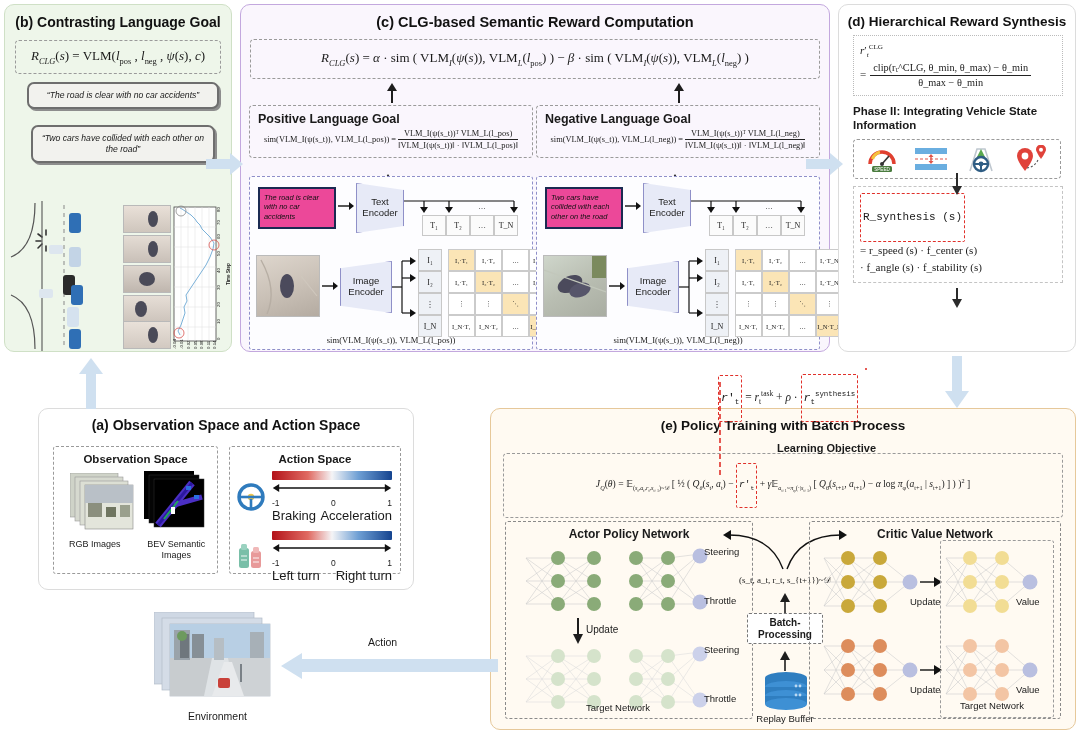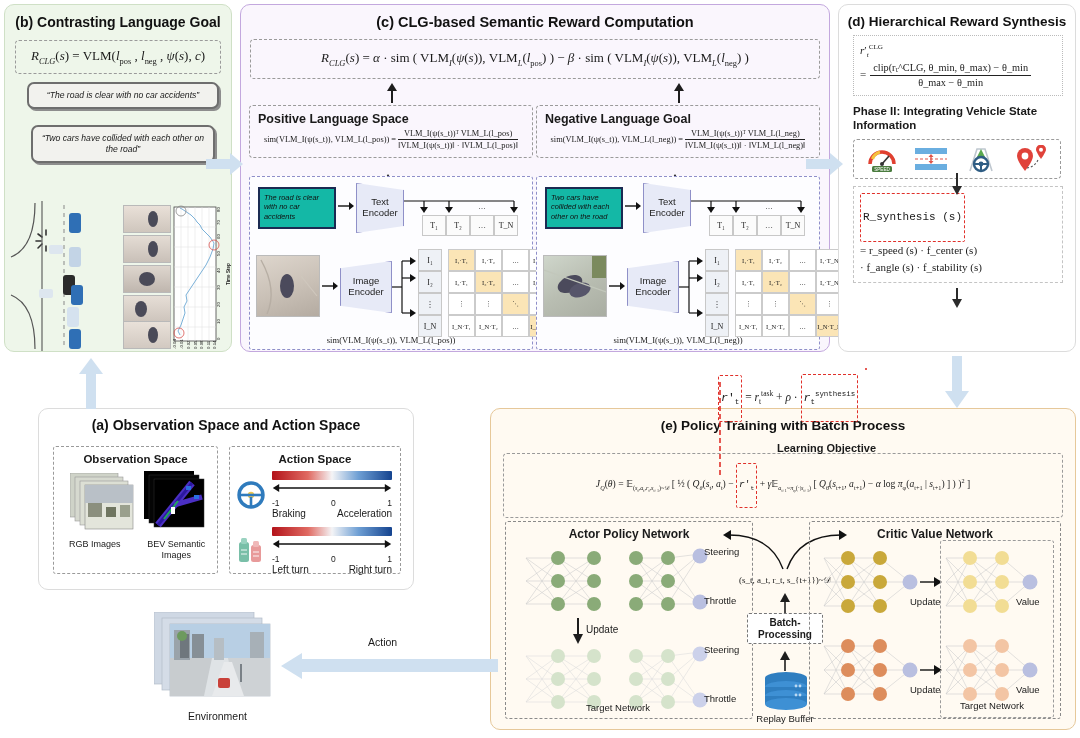--- a/index.html
+++ b/index.html
@@ -63,21 +63,21 @@
   }
   .lg-col { position:absolute; top:100px; width:284px; }
   #lg-pos { left:8px; }
   #lg-neg { left:295px; }
   .lg-head { padding:6px 8px 7px 8px; }
   .lg-head .sub-title { display:block; margin-bottom:3px; }
   .lg-eq { font-family:"Liberation Serif", serif; font-size:8.4px; text-align:center; }
   .lg-body { margin-top:18px; height:174px; border:1px dashed #8f8fc9; border-radius:3px; position:relative; background:#fdfdff; }
   .txtbox {
     position:absolute; left:8px; top:10px; width:78px; height:42px;
-    border:2px solid #1b2a52; background:#14b8a6; font-style:italic;
+    border:2px solid #1b2a52; background:#ec4899; font-style:italic;
     font-size:7.4px; line-height:1.28; padding:4px 4px; color:#111;
   }
   .encoder {
     position:absolute; background:#e7eaf7; border:1px solid #8f90c8;
     font-size:9.5px; text-align:center; color:#222; line-height:1.15;
     display:flex; align-items:center; justify-content:center;
   }
   .trap-text { clip-path: polygon(0 0, 100% 14%, 100% 86%, 0 100%); }
   .trap-img  { clip-path: polygon(0 14%, 100% 0, 100% 100%, 0 86%); text-align: center; }
   .tcells { position:absolute; display:flex; }
@@ -121,21 +121,21 @@
     background:#ffffff; border:1px solid #dcdcdc;
   }
   #panel-a .ptitle { margin-top:8px; font-size:14px; }
   .a-col { position:absolute; top:37px; height:128px; border:1px dashed #9a9a9a; border-radius:3px; }
   #a-obs { left:14px; width:165px; }
   #a-act { left:190px; width:172px; }
   .a-head { text-align:center; font-weight:bold; font-size:11.5px; margin-top:6px; }
   .caption { text-align:center; font-size:9px; line-height:1.2; }
   .grad-bar { height:9px; border-radius:1px; }
   .tick-row { display:flex; justify-content:space-between; font-size:8.5px; }
-  .lbl-row { display:flex; justify-content:space-between; font-size:10px; }
+  .lbl-row { display:flex; justify-content:space-between; font-size:13px; }
 
   
   #panel-e {
     left:490px; top:408px; width:586px; height:322px;
     background:#fffaf2; border:1.5px solid #e6c89a;
   }
   #panel-e .ptitle { margin-top:9px; font-size:13.5px; }
   #e-objbox { margin:20px 12px 0 12px; padding:9px 5px; position:relative; }
   #e-eq { text-align:center; font-family:"Liberation Serif", serif; font-size:9.6px; }
   #e-lo-label { position:absolute; top:-12px; left:50%; transform:translateX(-6px);
@@ -272,21 +272,21 @@
   <svg style="position:absolute; left:146px; top:78px;" width="10" height="8">
       <path d="M5,0 L10,8 L0,8 Z" fill="#1d1d1d"></path>
     </svg>
   <div class="blk" style="left:437px; top:84px; width:1.6px; height:14px;"></div>
   <svg style="position:absolute; left:433px; top:78px;" width="10" height="8">
       <path d="M5,0 L10,8 L0,8 Z" fill="#1d1d1d"></path>
     </svg>
 
   <div class="lg-col" id="lg-pos">
     <div class="lg-head dashbox">
-      <span class="sub-title">Positive Language Space</span>
+      <span class="sub-title">Positive Language Goal</span>
       <div class="lg-eq">
         <span style="display:inline-block;vertical-align:middle;">sim(VLM_I(ψ(s_t)), VLM_L(l_pos)) =</span>
         <span style="display:inline-block;vertical-align:middle;text-align:center;">
           <span style="display:block;border-bottom:1px solid #222;padding:0 3px 1px 3px;">VLM_I(ψ(s_t))ᵀ VLM_L(l_pos)</span>
           <span style="display:block;padding-top:1px;">‖VLM_I(ψ(s_t))‖ · ‖VLM_L(l_pos)‖</span>
         </span>
       </div>
     </div>
     <div class="blk" style="left:138px; top:75px; width:1.6px; height:12px;"></div>
     <svg style="position:absolute; left:134px; top:69px;" width="10" height="8">

